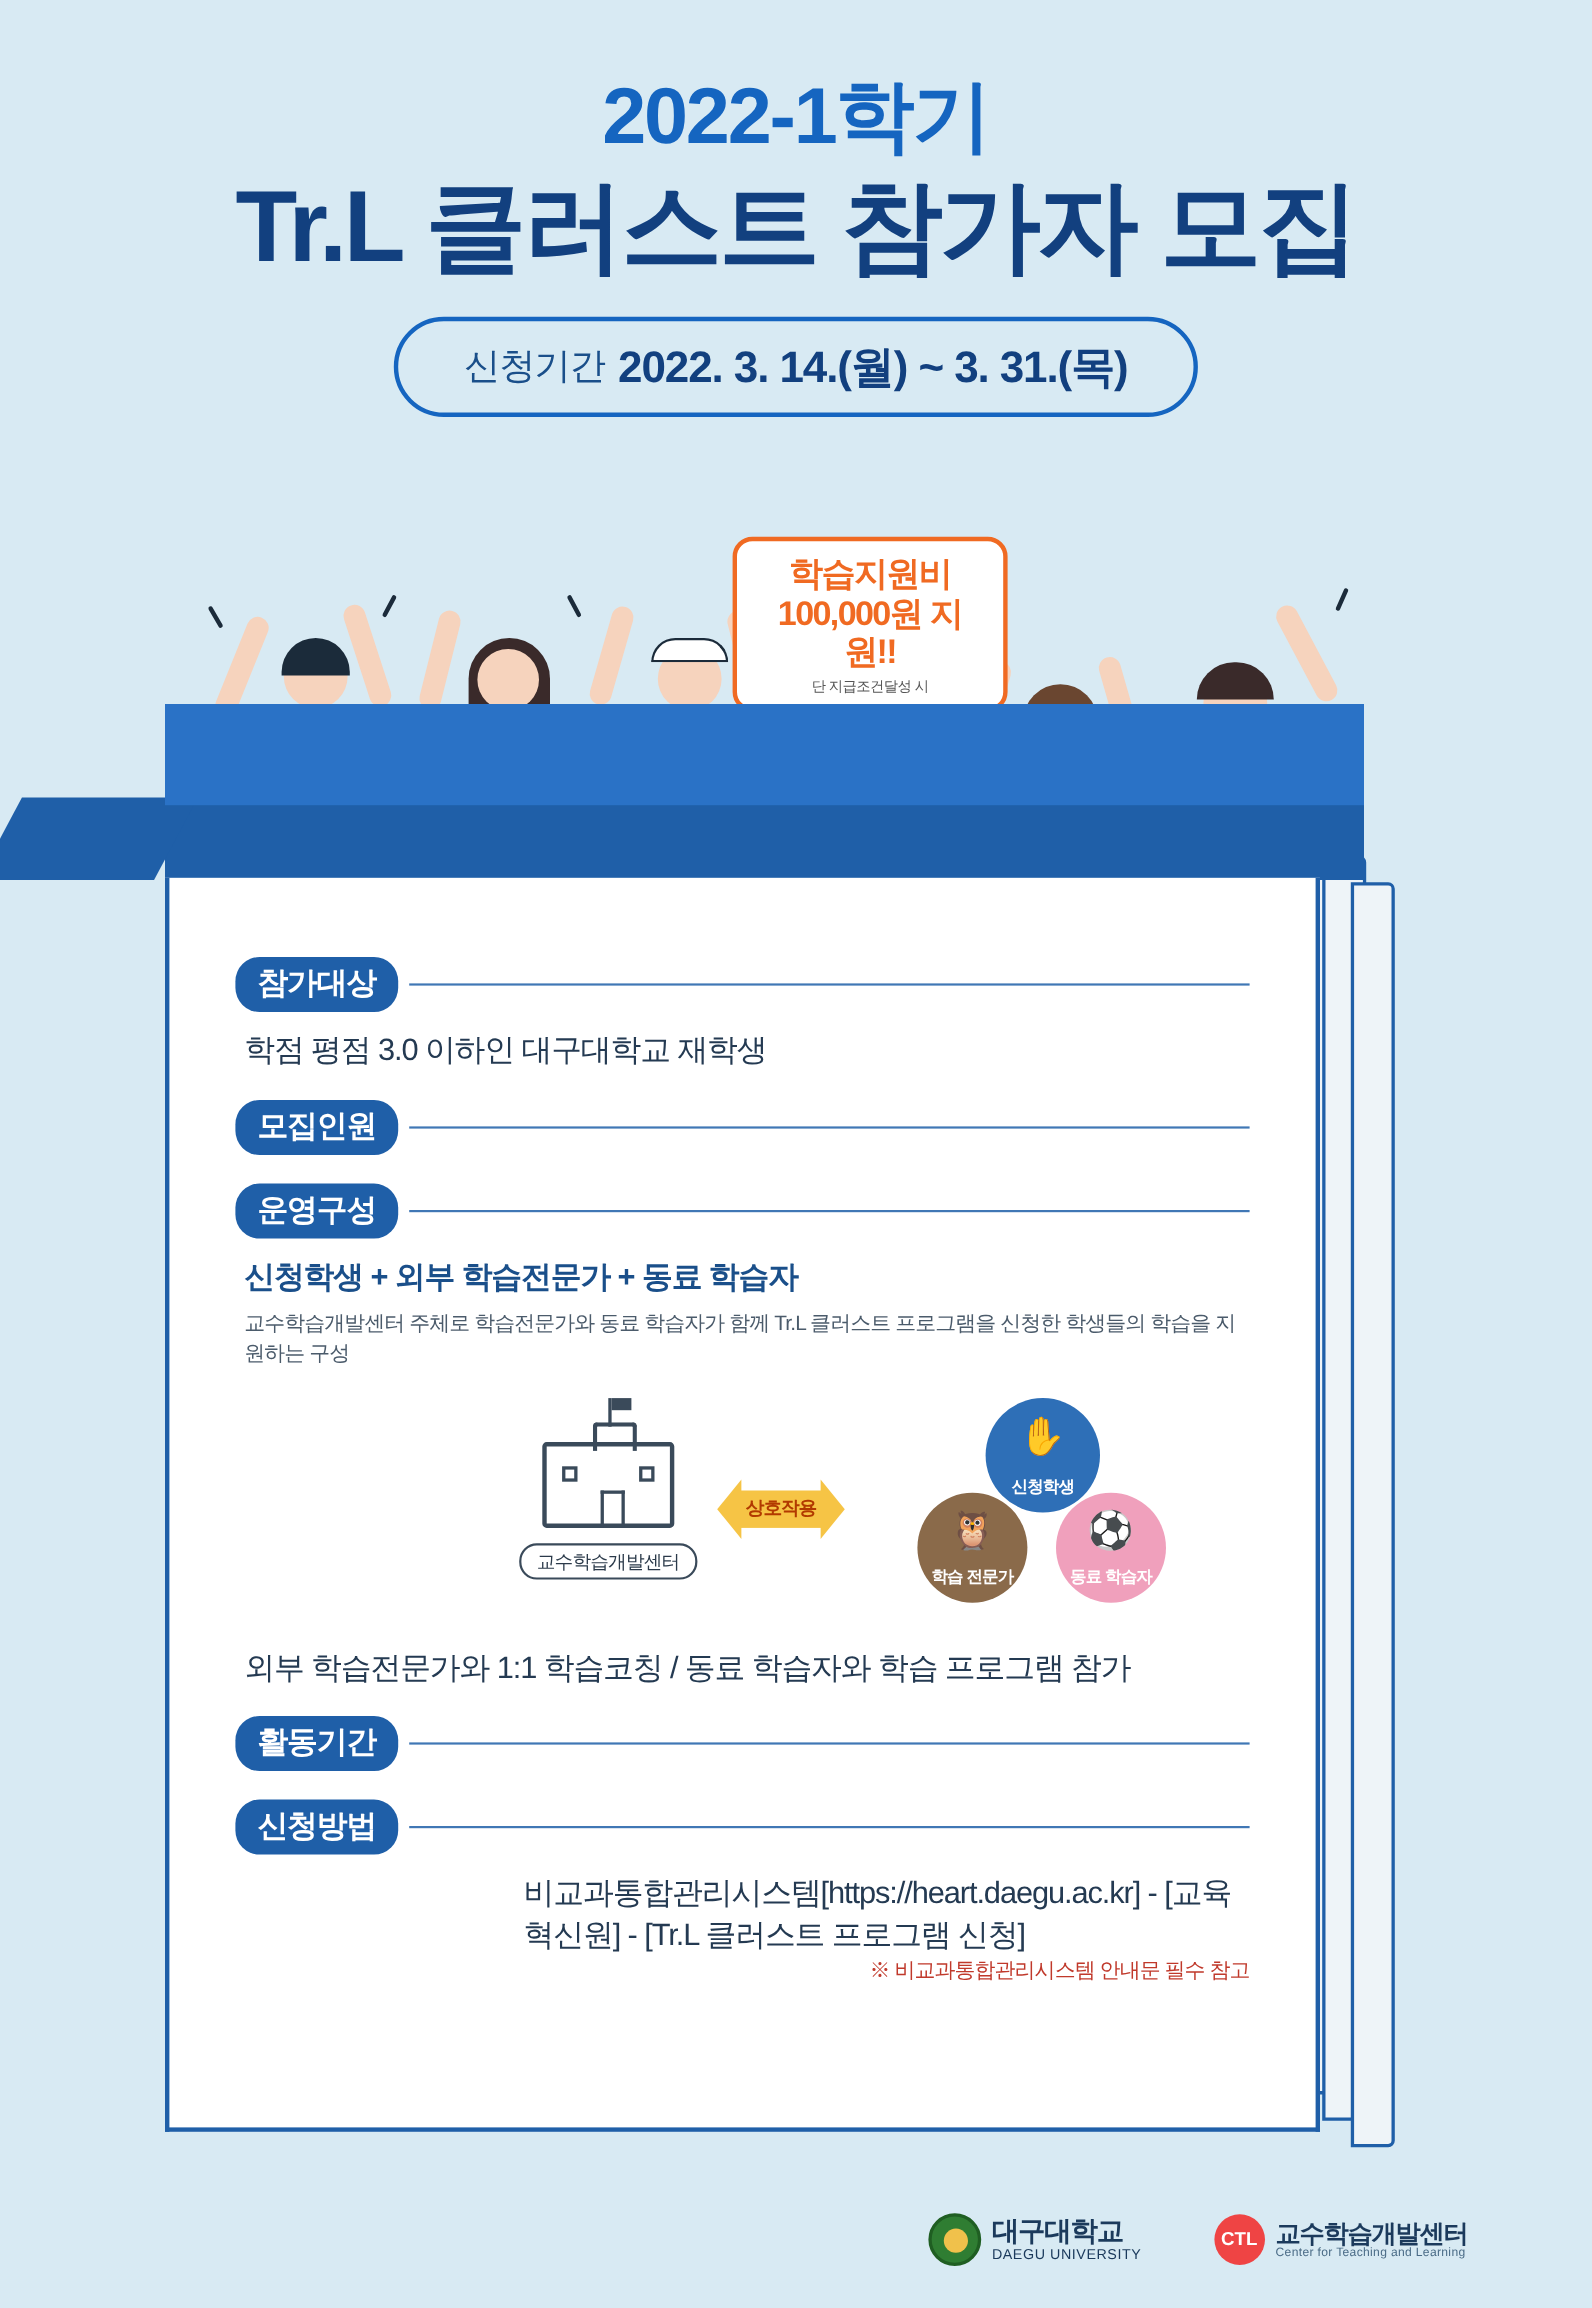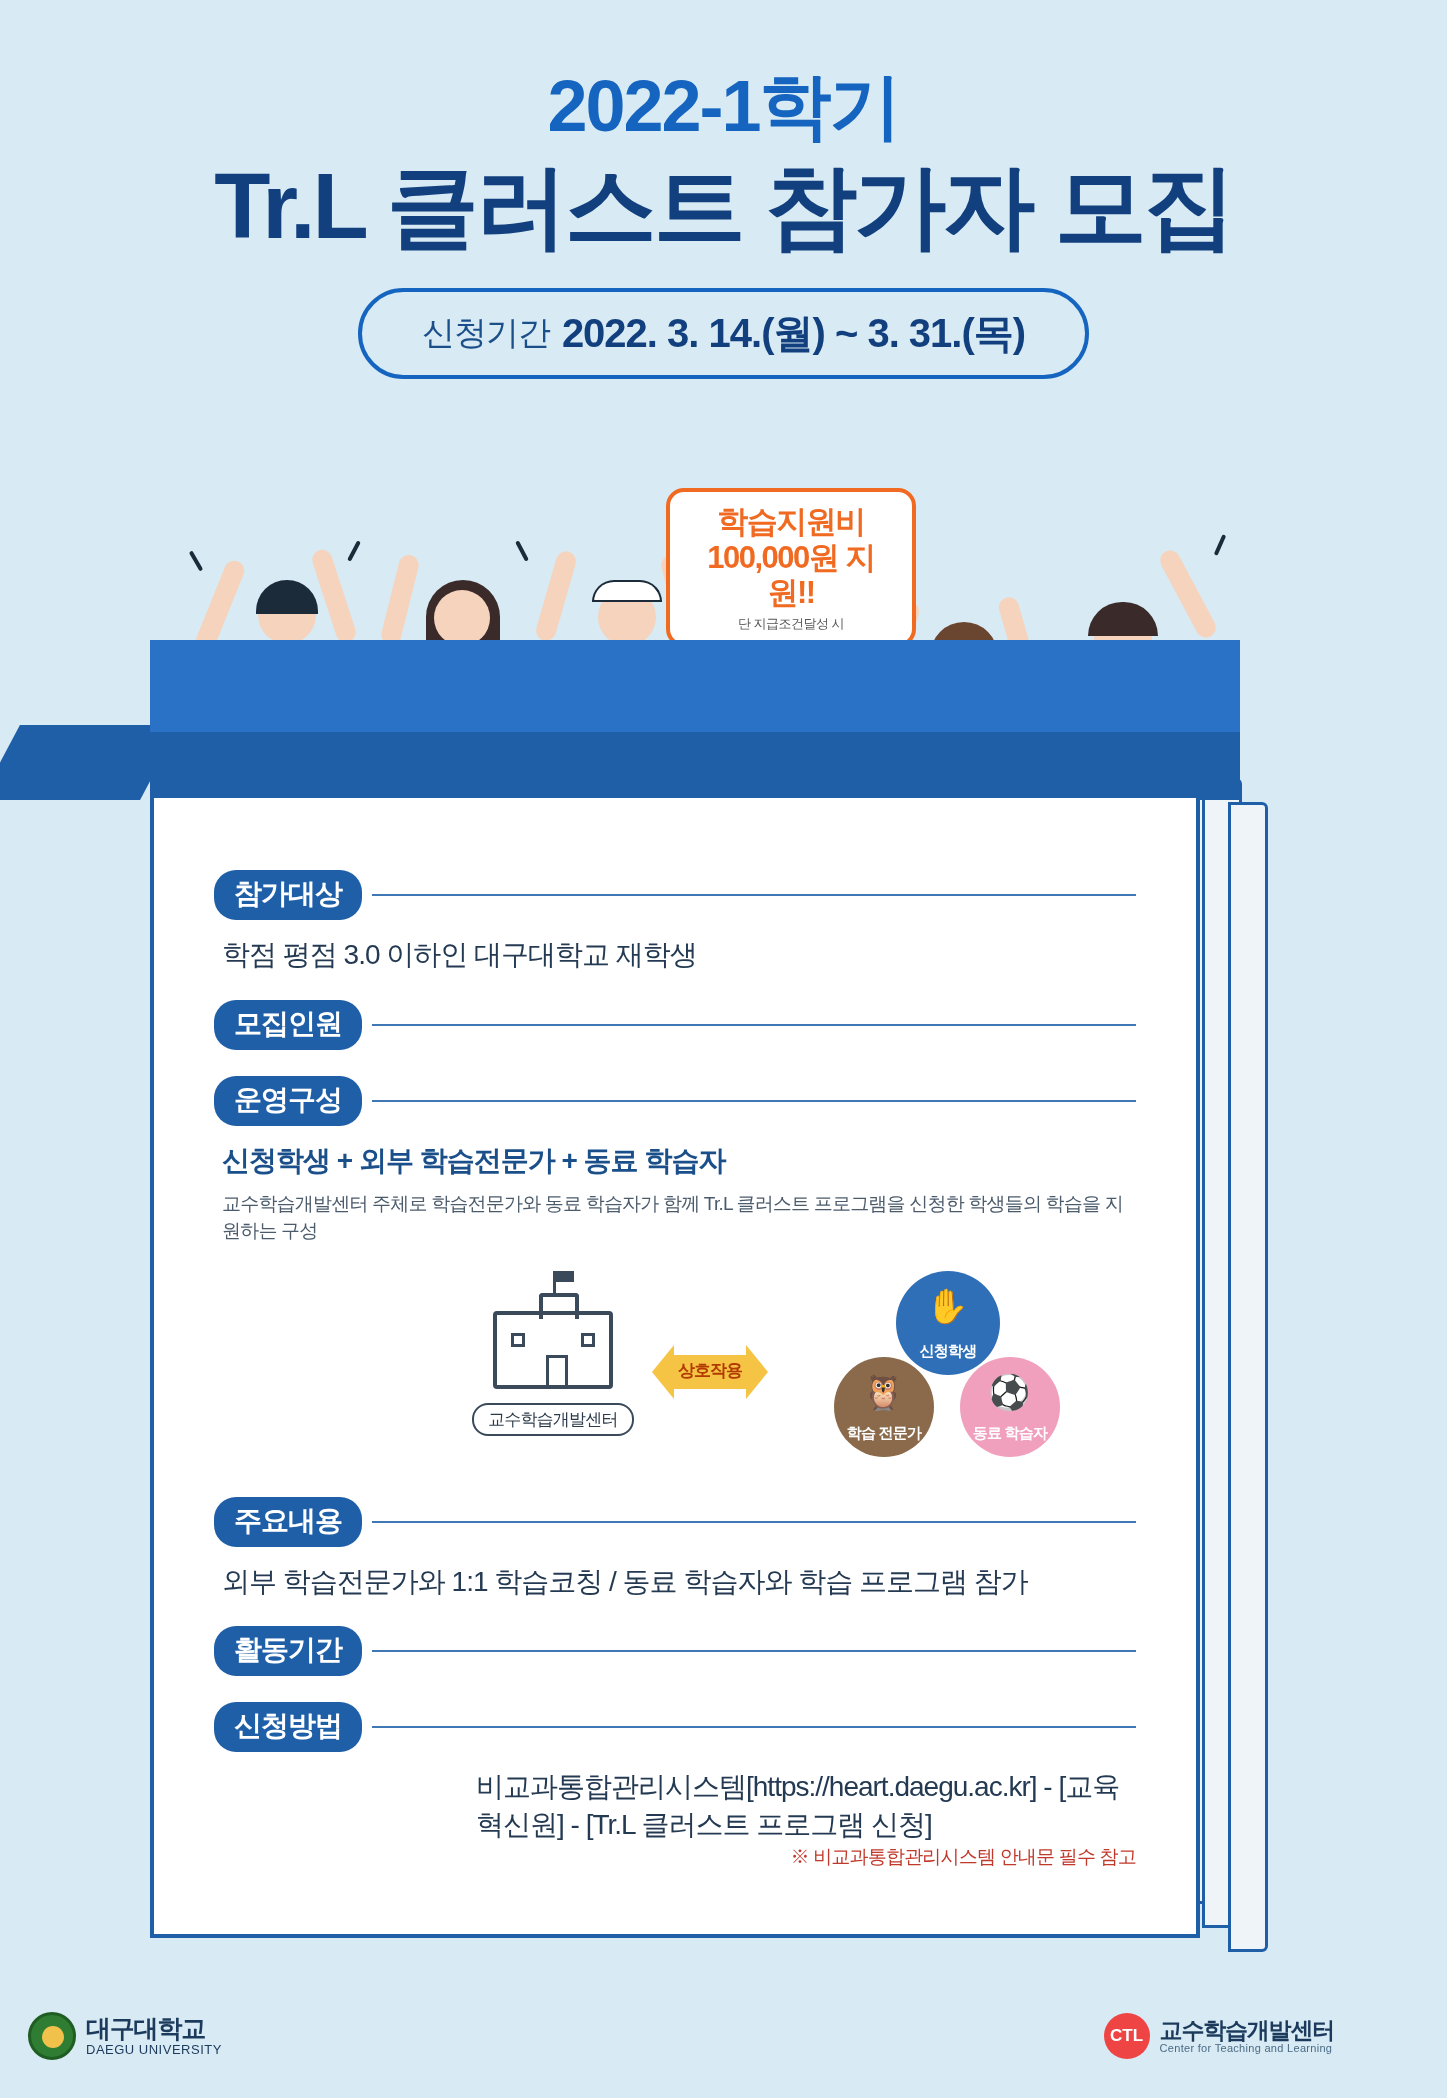--- a/index.html
+++ b/index.html
@@ -257,21 +257,21 @@
   
   .apply-row { display: flex; align-items: flex-end; justify-content: space-between; flex-direction: column; }
   .apply-note {
     font-size: 19px; color: #c0392b; letter-spacing: -0.8px;
     white-space: nowrap; padding-bottom: 4px;
   }
 
   
   .footer {
     position: absolute; left: 0; bottom: 38px; width: 1334px;
-    display: flex; align-items: center; justify-content: space-between; gap: 46px; padding-left: 28px;
+    display: flex; align-items: center; justify-content: flex-end; gap: 46px; padding-left: 28px;
   }
   .logo { display: flex; align-items: center; gap: 10px; }
   .seal {
     width: 48px; height: 48px; border-radius: 50%;
     background: #2f7d32; border: 3px solid #1f5e22;
     position: relative;
   }
   .seal:after {
     content: ""; position: absolute; left: 11px; top: 11px;
     width: 22px; height: 22px; border-radius: 50%;
@@ -455,24 +455,20 @@
               <div class="circ c-right">
                 <div class="ci">⚽</div>
                 <div class="cl">동료 학습자</div>
               </div>
             </div>
           </div>
         </div>
       </div>
 
       <div class="sec">
-        <div class="sec-head">
-          <span class="sec-tag">주요내용</span>
-          <span class="sec-rule"></span>
-        </div>
         <div class="sec-body">
           <div class="body-main">외부 학습전문가와 1:1 학습코칭 / 동료 학습자와 학습 프로그램 참가</div>
         </div>
       </div>
 
       <div class="sec">
         <div class="sec-head">
           <span class="sec-tag">활동기간</span>
           <span class="sec-rule"></span>
         </div>

